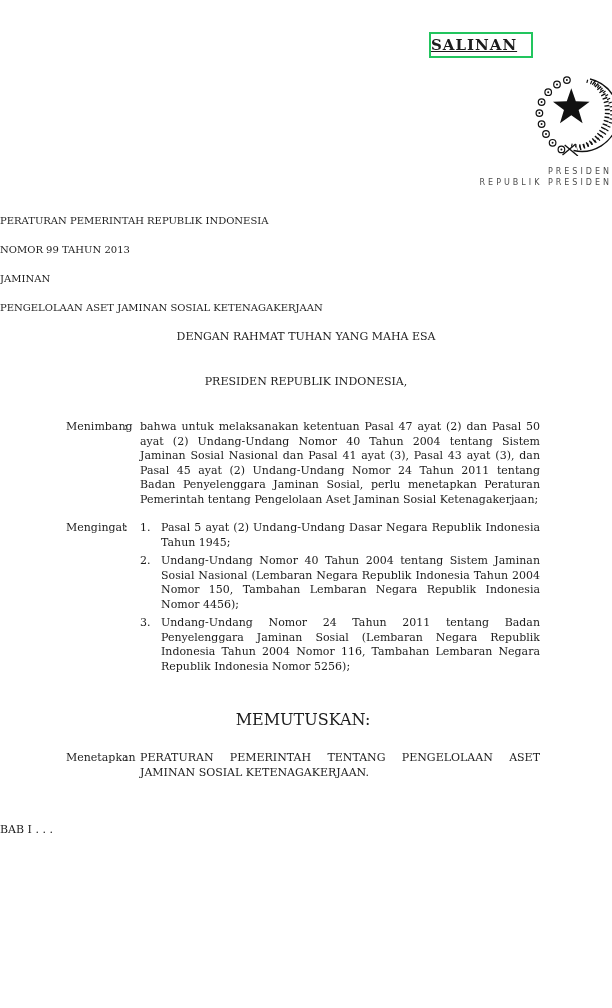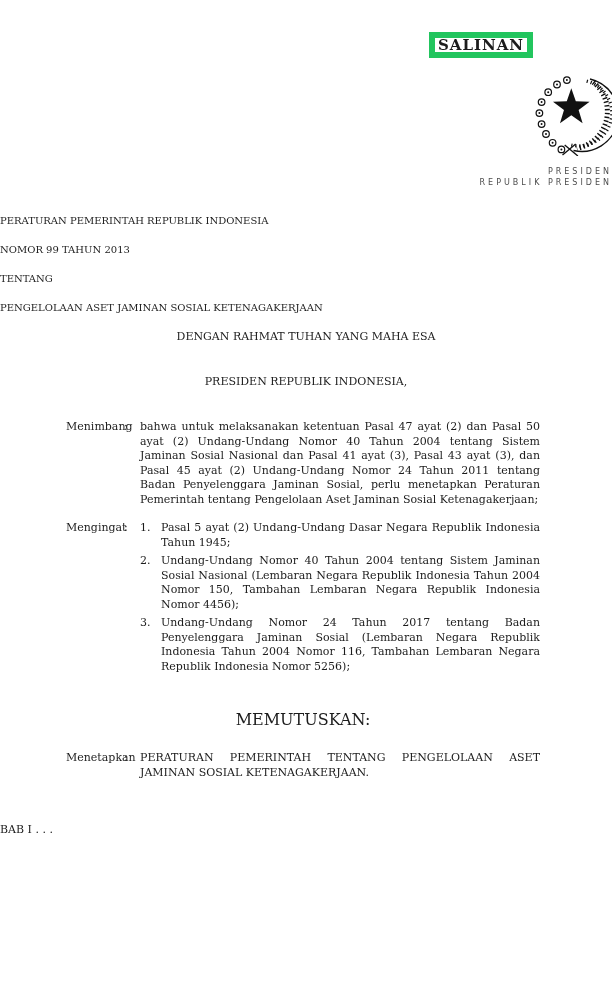--- a/index.html
+++ b/index.html
@@ -13,26 +13,27 @@
     overflow: hidden;
     box-sizing: border-box;
   }
   
   .salinan-box {
     position: absolute;
     top: 32px;
     left: 429px;
     width: 104px;
     height: 26px;
-    border: 6px solid #22c55e;
+    border: 2px solid #22c55e;
     box-sizing: border-box;
     display: flex;
     align-items: center;
-    justify-content: center;
+    justify-content: flex-start;
     background: #fff;
+    text-decoration: underline;
   }
   .salinan-box span {
     font-weight: bold;
     font-size: 15px;
     letter-spacing: 1px;
     line-height: 1;
   }
   
   .letterhead { padding-top: 68px; text-align: right; }
   .emblem { display: inline-block; }
@@ -131,21 +132,21 @@
     </svg>
     <div class="letterhead-text">
       <div>PRESIDEN</div>
       <div>REPUBLIK PRESIDEN</div>
     </div>
   </div>
 
   <div class="title-block">
     <p>PERATURAN PEMERINTAH REPUBLIK INDONESIA</p>
     <p>NOMOR 99 TAHUN 2013</p>
-    <p>TENTANG</p>
+    <p>JAMINAN</p>
     <p>PENGELOLAAN ASET JAMINAN SOSIAL KETENAGAKERJAAN</p>
   </div>
 
   <div class="preamble">
     <p class="grace">DENGAN RAHMAT TUHAN YANG MAHA ESA</p>
     <p class="authority">PRESIDEN REPUBLIK INDONESIA,</p>
   </div>
 
   <div class="clause considering">
     <div class="clause-label">Menimbang</div>
@@ -160,21 +161,21 @@
       <div class="numbered-item">
         <div class="num">1.</div>
         <div class="itext">Pasal 5 ayat (2) Undang-Undang Dasar Negara Republik Indonesia Tahun 1945;</div>
       </div>
       <div class="numbered-item">
         <div class="num">2.</div>
         <div class="itext">Undang-Undang Nomor 40 Tahun 2004 tentang Sistem Jaminan Sosial Nasional (Lembaran Negara Republik Indonesia Tahun 2004 Nomor 150, Tambahan Lembaran Negara Republik Indonesia Nomor 4456);</div>
       </div>
       <div class="numbered-item">
         <div class="num">3.</div>
-        <div class="itext">Undang-Undang Nomor 24 Tahun 2017 tentang Badan Penyelenggara Jaminan Sosial (Lembaran Negara Republik Indonesia Tahun 2004 Nomor 116, Tambahan Lembaran Negara Republik Indonesia Nomor 5256);</div>
+        <div class="itext">Undang-Undang Nomor 24 Tahun 2011 tentang Badan Penyelenggara Jaminan Sosial (Lembaran Negara Republik Indonesia Tahun 2004 Nomor 116, Tambahan Lembaran Negara Republik Indonesia Nomor 5256);</div>
       </div>
     </div>
   </div>
 
   <p class="memutuskan">MEMUTUSKAN:</p>
 
   <div class="clause enacting">
     <div class="clause-label">Menetapkan</div>
     <div class="clause-colon">:</div>
     <div class="clause-body justify">PERATURAN PEMERINTAH TENTANG PENGELOLAAN ASET JAMINAN SOSIAL KETENAGAKERJAAN.</div>

